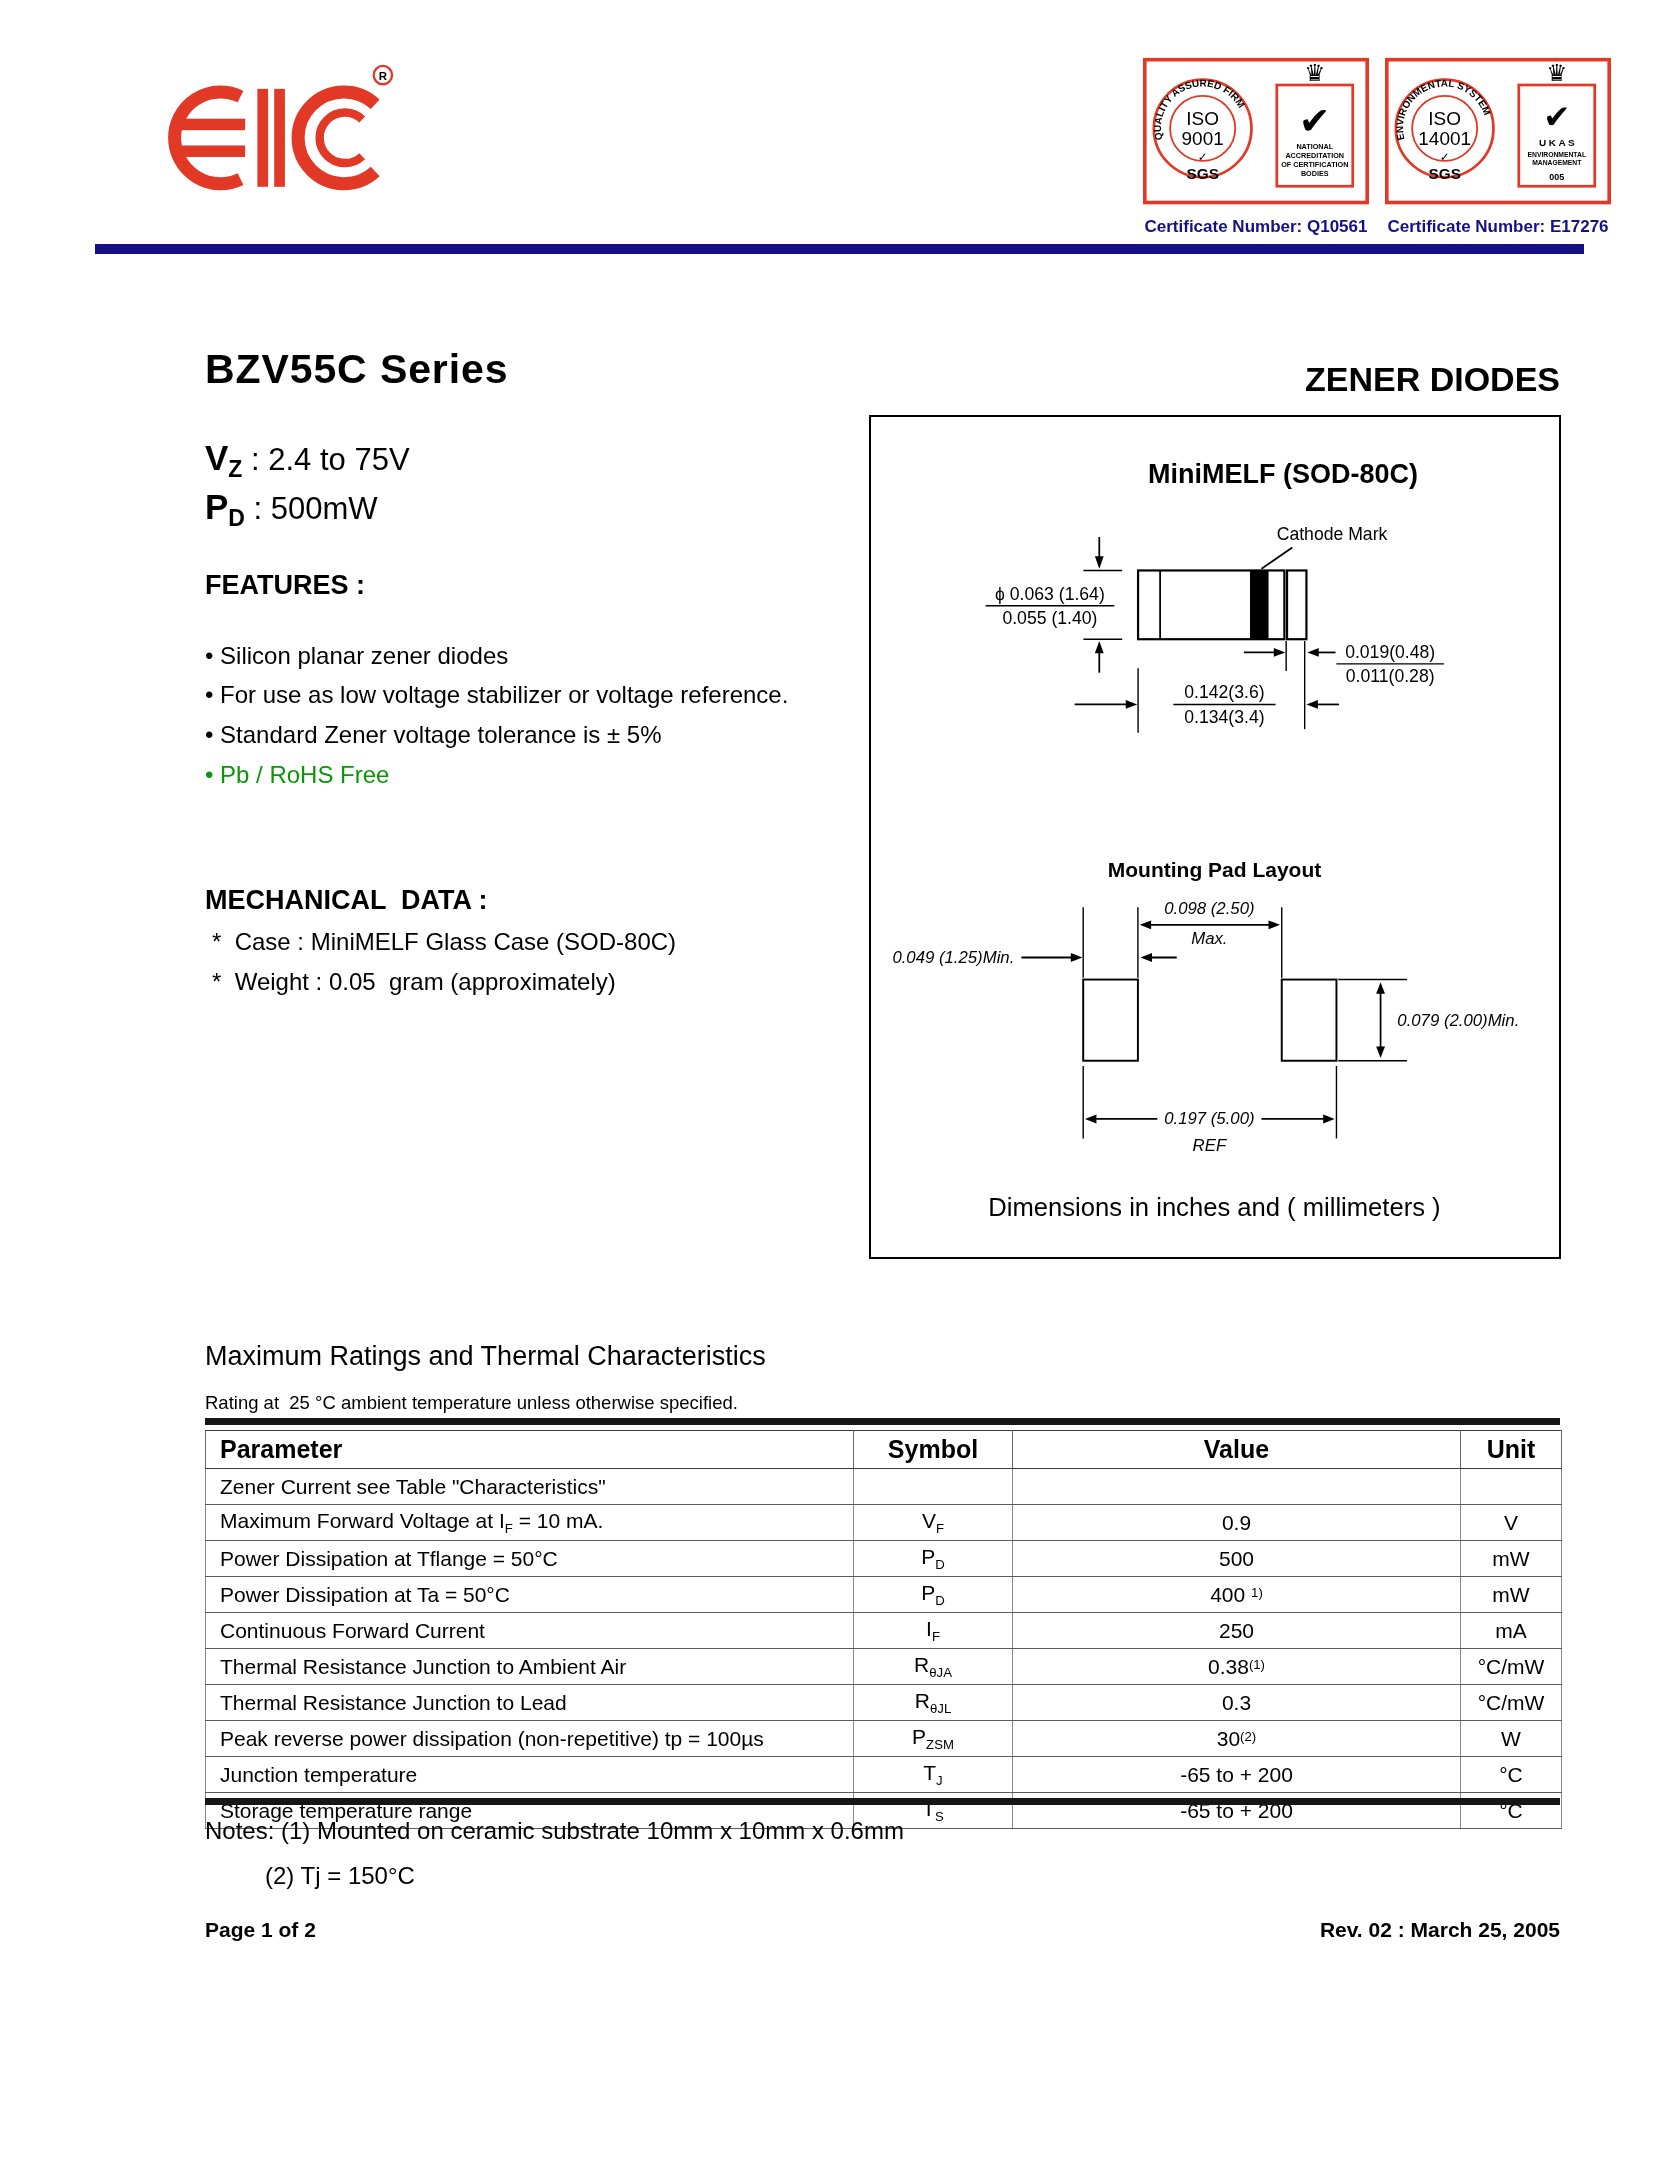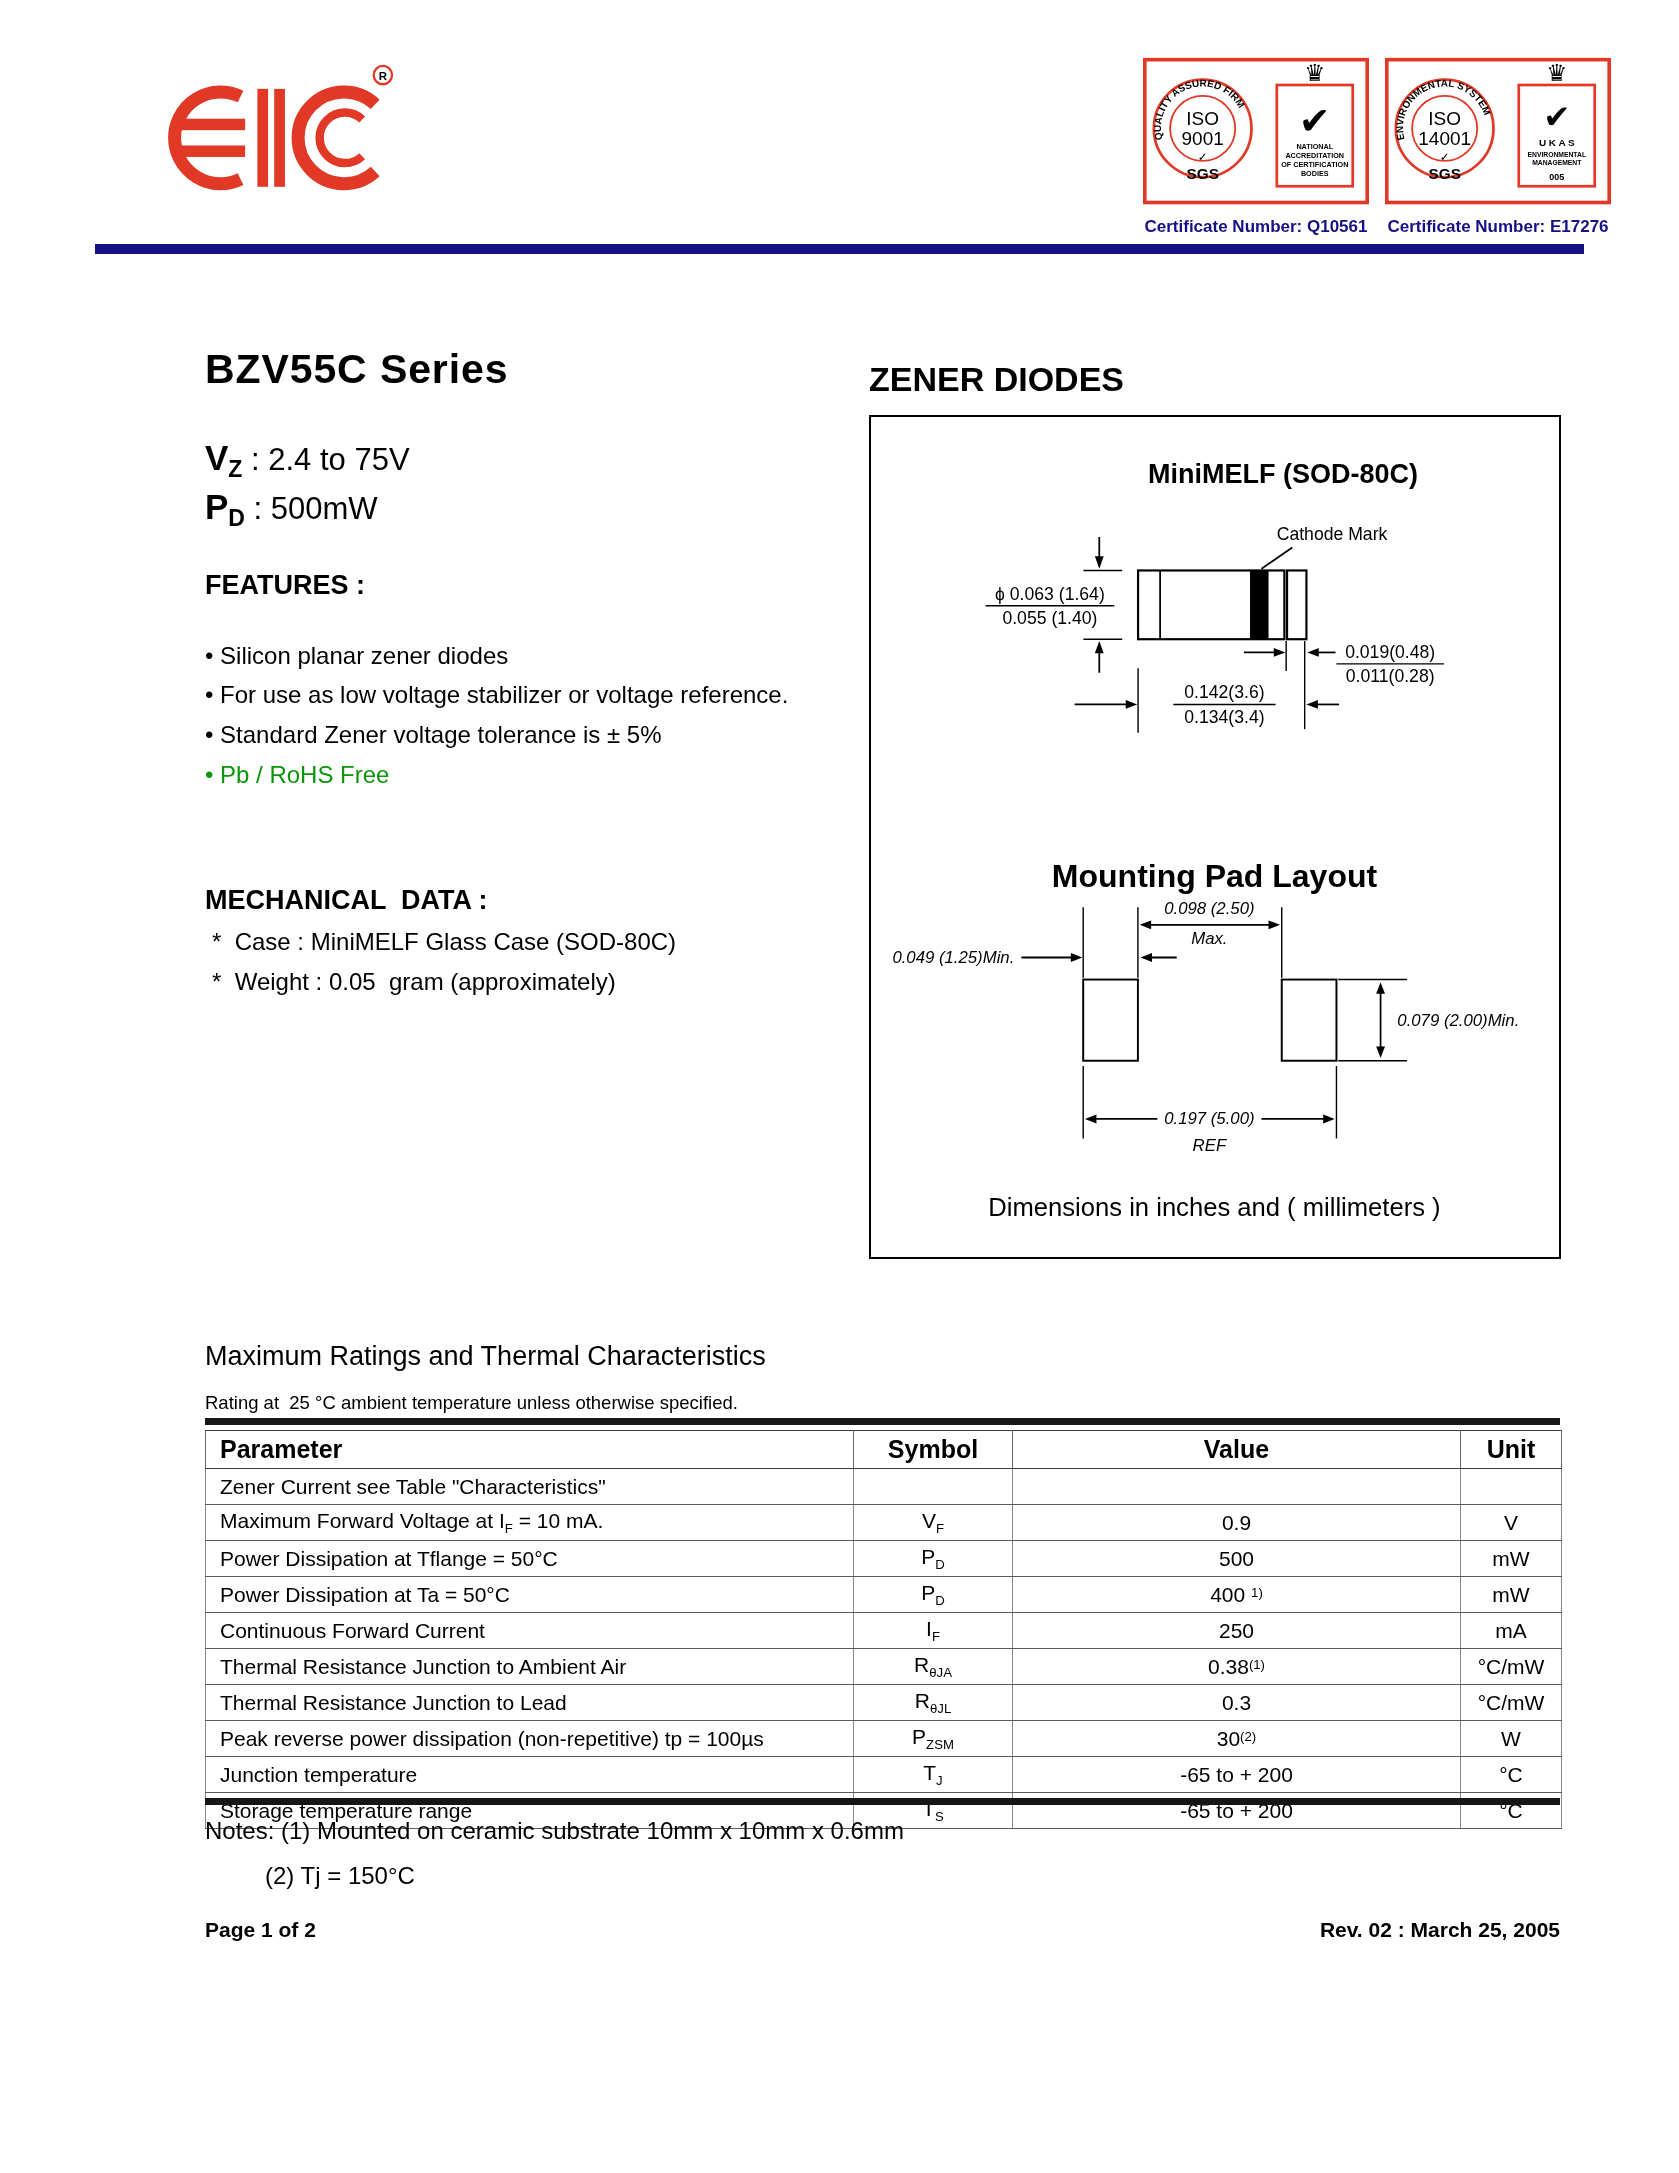--- a/index.html
+++ b/index.html
@@ -19,24 +19,24 @@
   .spec-sym{font-size:35px;font-weight:bold;}
   .spec-sub{font-size:23px;font-weight:bold;vertical-align:-7px;}
   .spec-rest{font-size:31px;font-weight:normal;}
   .features-h{left:205px;top:570px;font-size:27px;font-weight:bold;}
   .feat{left:205px;font-size:24px;margin-top:24px;}
   .feat-green{color:#0a9608;}
   .mech-h{left:205px;top:885px;font-size:27px;font-weight:bold;}
   .mech{left:212px;font-size:24px;}
 
   
-  .zener-title{left:869px;top:360px;width:691px;text-align:left;font-size:34px;font-weight:bold;}
+  .zener-title{left:869px;top:360px;width:691px;text-align:right;font-size:34px;font-weight:bold;}
   .pkg-box{left:869px;top:415px;width:688px;height:840px;border:2.6px solid #000;}
   .pkg-title{left:869px;top:459px;width:828px;text-align:center;font-size:27px;font-weight:bold;}
-  .pad-title{left:869px;top:858px;width:691px;text-align:center;font-size:32px;font-weight:bold;}
+  .pad-title{left:869px;top:858px;width:691px;text-align:center;font-size:21px;font-weight:bold;}
   .box-footer{left:869px;top:1193px;width:691px;text-align:center;font-size:25.6px;font-weight:normal;}
   svg text{font-family:"Liberation Sans",sans-serif;fill:#000;}
   .dim-t{font-size:20px;}
   .dim-i{font-size:19px;font-style:italic;}
 
   
   .ratings-h{left:205px;top:1341px;font-size:27px;font-weight:normal;}
   .ratings-note{left:205px;top:1392px;font-size:18.5px;}
   .thickbar{left:205px;width:1355px;height:7px;background:#161616;}
   table.ratings{position:absolute;left:205px;top:1430px;width:1355px;border-collapse:collapse;

